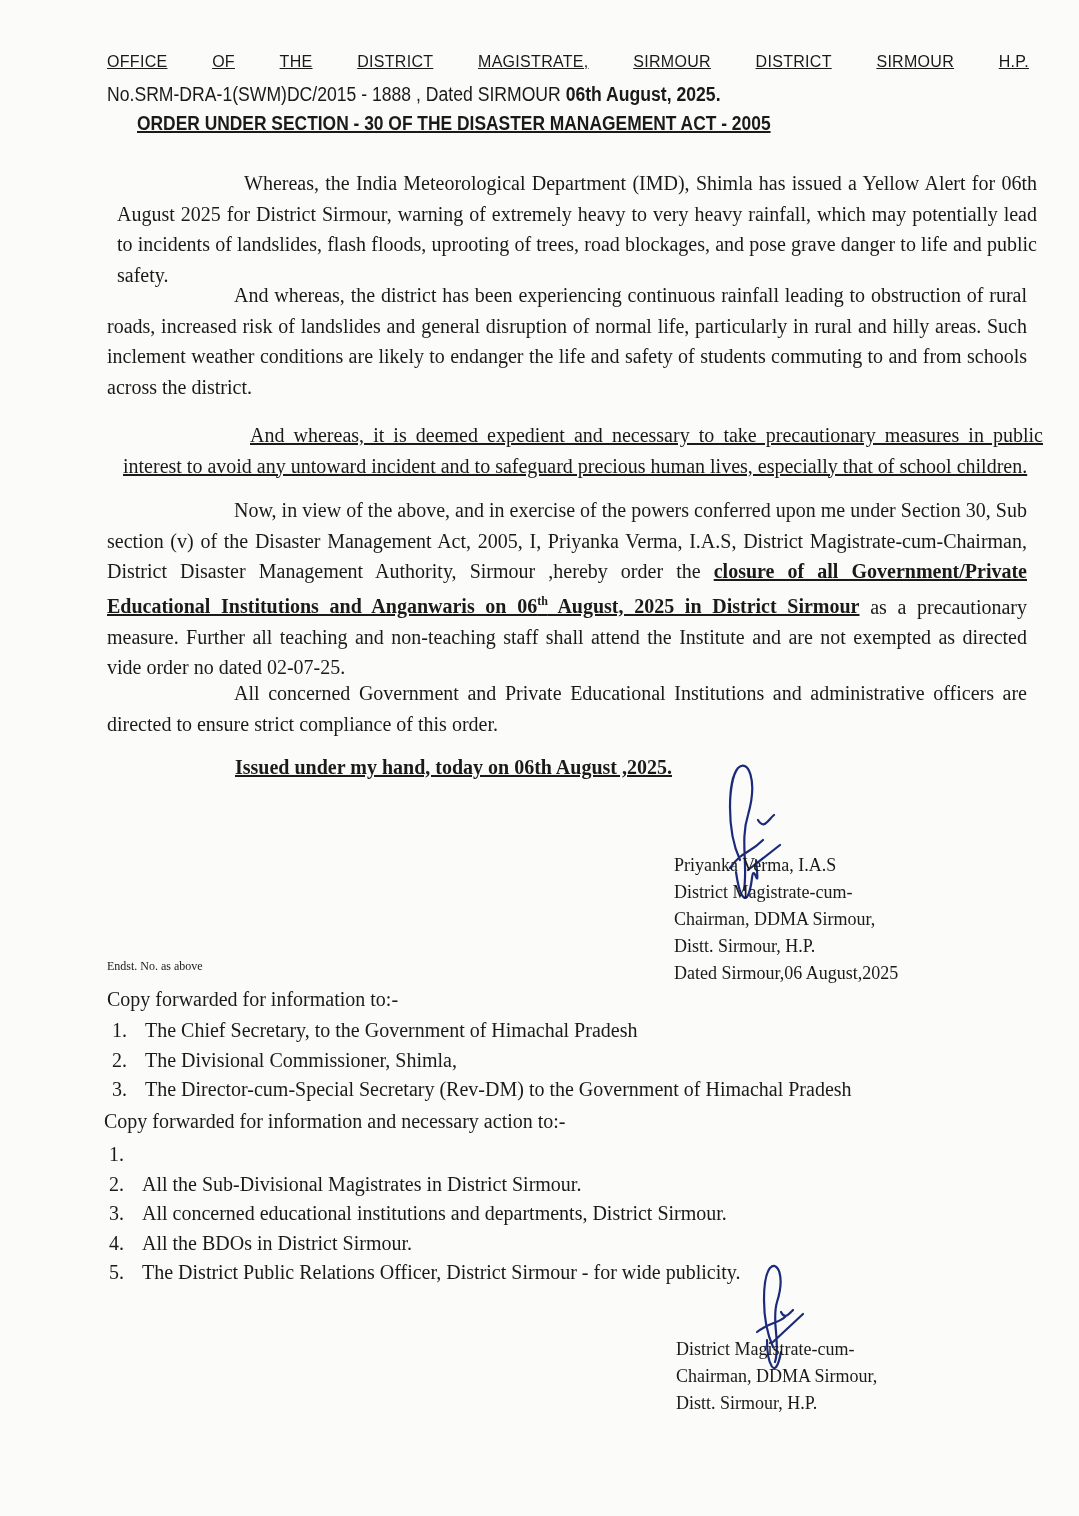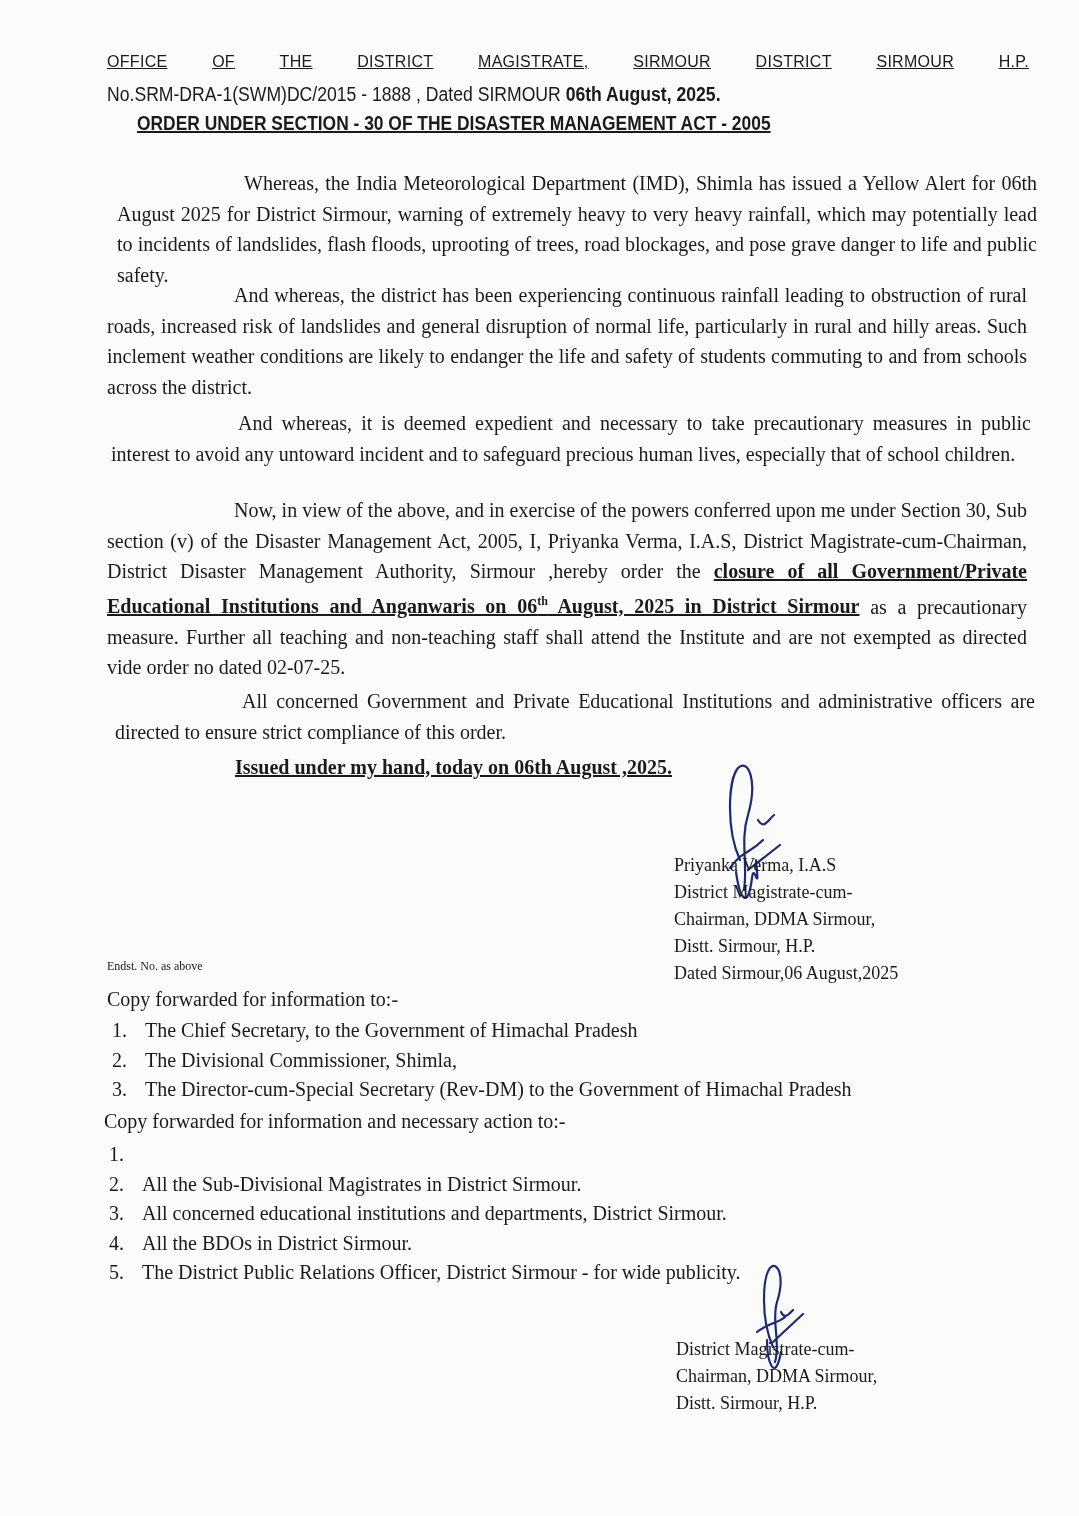--- a/index.html
+++ b/index.html
@@ -52,23 +52,23 @@
     <span>SIRMOUR</span>
     <span>H.P.</span>
   </div>
   <div class="abs hdr2">
     <span>No.SRM-DRA-1(SWM)DC/2015  - 1888 , Dated SIRMOUR </span><b>06th August, 2025.</b>
   </div>
   <div class="abs hdr3">ORDER UNDER SECTION - 30 OF THE DISASTER MANAGEMENT ACT - 2005</div>
 
   <p class="para" style="top:158px; margin:10px;">Whereas, the India Meteorological Department (IMD), Shimla has issued a Yellow Alert for 06th August 2025 for District Sirmour, warning of extremely heavy to very heavy rainfall, which may potentially lead to incidents of landslides, flash floods, uprooting of trees, road blockages, and pose grave danger to life and public safety.</p>
   <p class="para" style="top:280px; margin:0;">And whereas, the district has been experiencing continuous rainfall leading to obstruction of rural roads, increased risk of landslides and general disruption of normal life, particularly in rural and hilly areas. Such inclement weather conditions are likely to endanger the life and safety of students commuting to and from schools across the district.</p>
-  <p class="para" style="top:404px; margin:4px;">And whereas, it is deemed expedient and necessary to take precautionary measures in public interest to avoid any untoward incident and to safeguard precious human lives, especially that of school children.</p>
+  <p class="para" style="top:404px; margin:16px;text-decoration:underline;">And whereas, it is deemed expedient and necessary to take precautionary measures in public interest to avoid any untoward incident and to safeguard precious human lives, especially that of school children.</p>
   <p class="para" style="top:495px; margin:0;"><span>Now, in view of the above, and in exercise of the powers conferred upon me under Section 30, Sub section (v) of the Disaster Management Act, 2005, I, Priyanka Verma, I.A.S, District Magistrate-cum-Chairman, District Disaster Management Authority, Sirmour ,hereby order the </span><span class="u"><span>closure of all Government/Private Educational Institutions and Anganwaris on 06</span><sup style="font-size:12px">th</sup><span> August, 2025 in District Sirmour</span></span><span> as a precautionary measure. Further all teaching and non-teaching staff shall attend the Institute and are not exempted as directed vide order no dated 02-07-25.</span></p>
-  <p class="para" style="top:678px; margin:8px;">All concerned Government and Private Educational Institutions and administrative officers are directed to ensure strict compliance of this order.</p>
+  <p class="para" style="top:678px; margin:0;">All concerned Government and Private Educational Institutions and administrative officers are directed to ensure strict compliance of this order.</p>
   <div class="abs issued">Issued under my hand, today on 06th August ,2025.</div>
 
   <svg class="signature" style="left:718px; top:760px;" width="80" height="160" viewBox="0 0 80 160">
     <path class="sig-stroke" d="M22 100 C 8 70, 10 20, 20 8 C 30 -2, 40 20, 30 55 C 22 80, 30 105, 26 130 M12 108 C 25 90, 30 95, 45 80 M40 60 C 46 70, 50 60, 56 55 M18 112 C 22 140, 30 150, 34 118 C 36 100, 42 140, 38 100 M30 110 L 62 85"></path>
   </svg>
   <div class="sig-block" style="top:852px;">
     <div>Priyanka Verma, I.A.S</div>
     <div>District Magistrate-cum-</div>
     <div>Chairman, DDMA Sirmour,</div>
     <div>Distt. Sirmour, H.P.</div>

